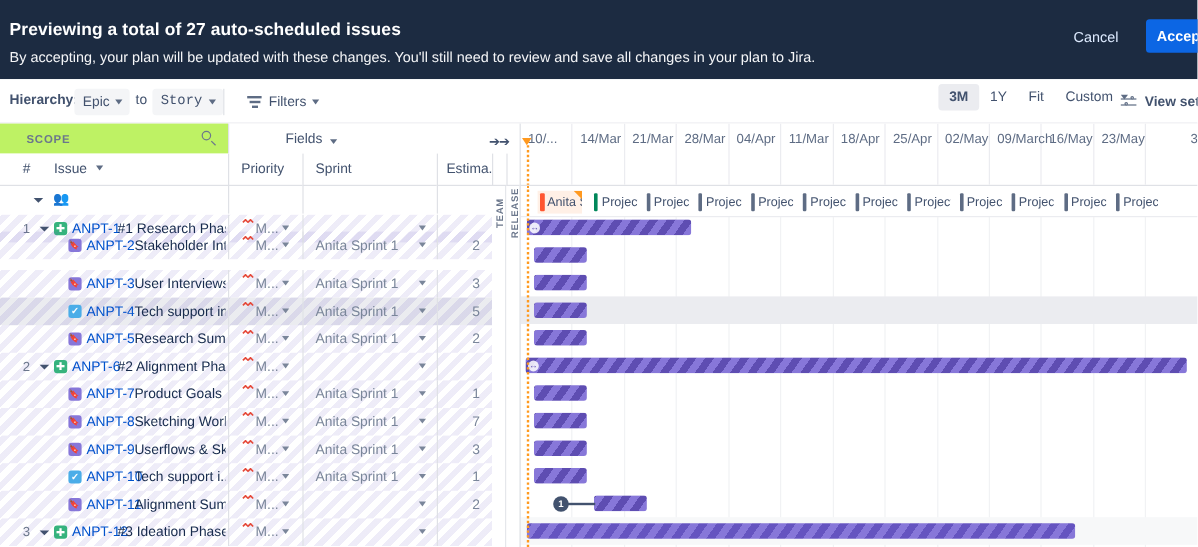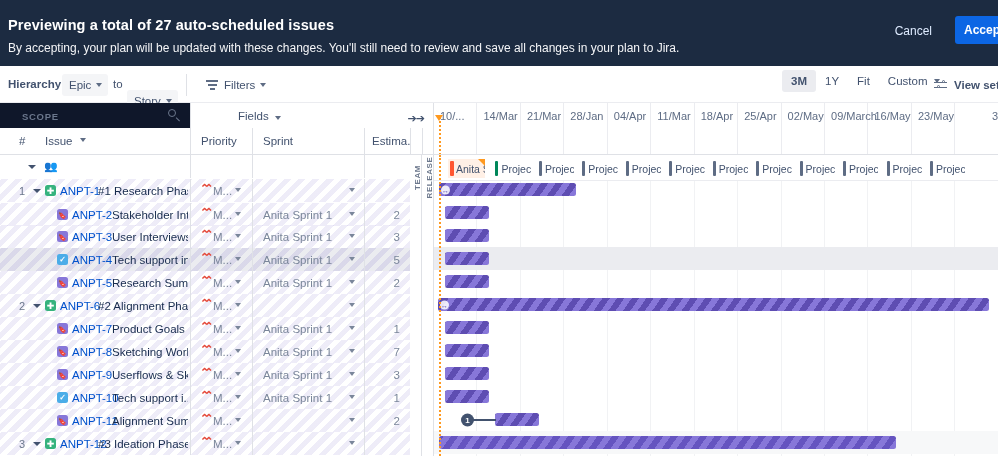--- a/index.html
+++ b/index.html
@@ -68,21 +68,21 @@
     white-space: nowrap;
   }
   .sel::after {
     content: ""; position: absolute; right: 6px; top: 9px;
     border-left: 3.5px solid transparent;
     border-right: 3.5px solid transparent;
     border-top: 4px solid #5E6C84;
   }
   .tb-epic  { left: 62px; top: 8px; }
   .tb-to    { position:absolute; left: 113px; top: 12px; font-size: 11.5px; color: #42526E; }
-  .tb-story { left: 127px; top: 24px; }
+  .tb-story { left: 127px; top: 8px; font-family: Liberation Mono, monospace; }
   .tb-divider {
     position: absolute; left: 186px; top: 8px;
     width: 1px; height: 22px; background: #DFE1E6;
   }
   .tb-filters {
     position: absolute; left: 200px; top: 8px; height: 22px;
     display: flex; align-items: center; gap: 6px;
     font-size: 11.5px; color: #42526E; cursor: pointer; padding: 0 16px 0 6px;
   }
   .tb-filters::after {
@@ -129,21 +129,21 @@
   .ico-sliders b {
     position:absolute; width:3.4px; height:3.4px; border-radius:50%;
     background:#fff; border:1.3px solid #5E6C84;
   }
   .ico-sliders b:nth-child(3){ top:0.2px; left:8px; }
   .ico-sliders b:nth-child(4){ top:5.2px; left:3px; }
 
   
   .scope-head {
     position: absolute; top: 103px; left: 0;
-    width: 190px; height: 25px; background: #0f172a;
+    width: 190px; height: 25px; background: #bef264;
   }
   .scope-head .lbl {
     position:absolute; left: 22px; top: 8px;
     font-size: 9.5px; font-weight: bold; letter-spacing: .7px; color: #6B778C;
   }
   .ico-search {
     position: absolute; left: 168px; top: 6px;
     width: 12px; height: 12px; cursor: pointer;
   }
   .ico-search .c {
@@ -491,21 +491,21 @@
       <div class="tl-cell" style="left: 0px; width: 43.45px;">
         <span>10/...</span>
       </div>
       <div class="tl-cell" style="left: 43.45px; width: 43.45px;">
         <span>14/Mar</span>
       </div>
       <div class="tl-cell" style="left: 86.9px; width: 43.45px;">
         <span>21/Mar</span>
       </div>
       <div class="tl-cell" style="left: 130.35px; width: 43.45px;">
-        <span>28/Jan</span>
+        <span>28/Mar</span>
       </div>
       <div class="tl-cell" style="left: 173.8px; width: 43.45px;">
         <span>04/Apr</span>
       </div>
       <div class="tl-cell" style="left: 217.25px; width: 43.45px;">
         <span>11/Mar</span>
       </div>
       <div class="tl-cell" style="left: 260.7px; width: 43.45px;">
         <span>18/Apr</span>
       </div>
@@ -562,21 +562,21 @@
           <span class="mini-chev pri-chev"></span>
         </div>
         <div class="cell c-spr">
           <span class="spr-txt"></span>
           <span class="mini-chev spr-chev"></span>
         </div>
         <div class="cell c-est">
           <span class="est-txt"></span>
         </div>
       </div>
-      <div class="row striped" style="top: 48px; padding-left: 40px;">
+      <div class="row striped" style="top: 38px; padding-left: 40px;">
         <div class="cell c-scope">
           <span class="tico story"></span>
           <span class="key lvl2">ANPT-2</span>
           <span class="summary lvl2">Stakeholder Inte...</span>
         </div>
         <div class="cell c-pri">
           <span class="pri-ico"></span>
           <span class="pri-txt">M...</span>
           <span class="mini-chev pri-chev"></span>
         </div>

